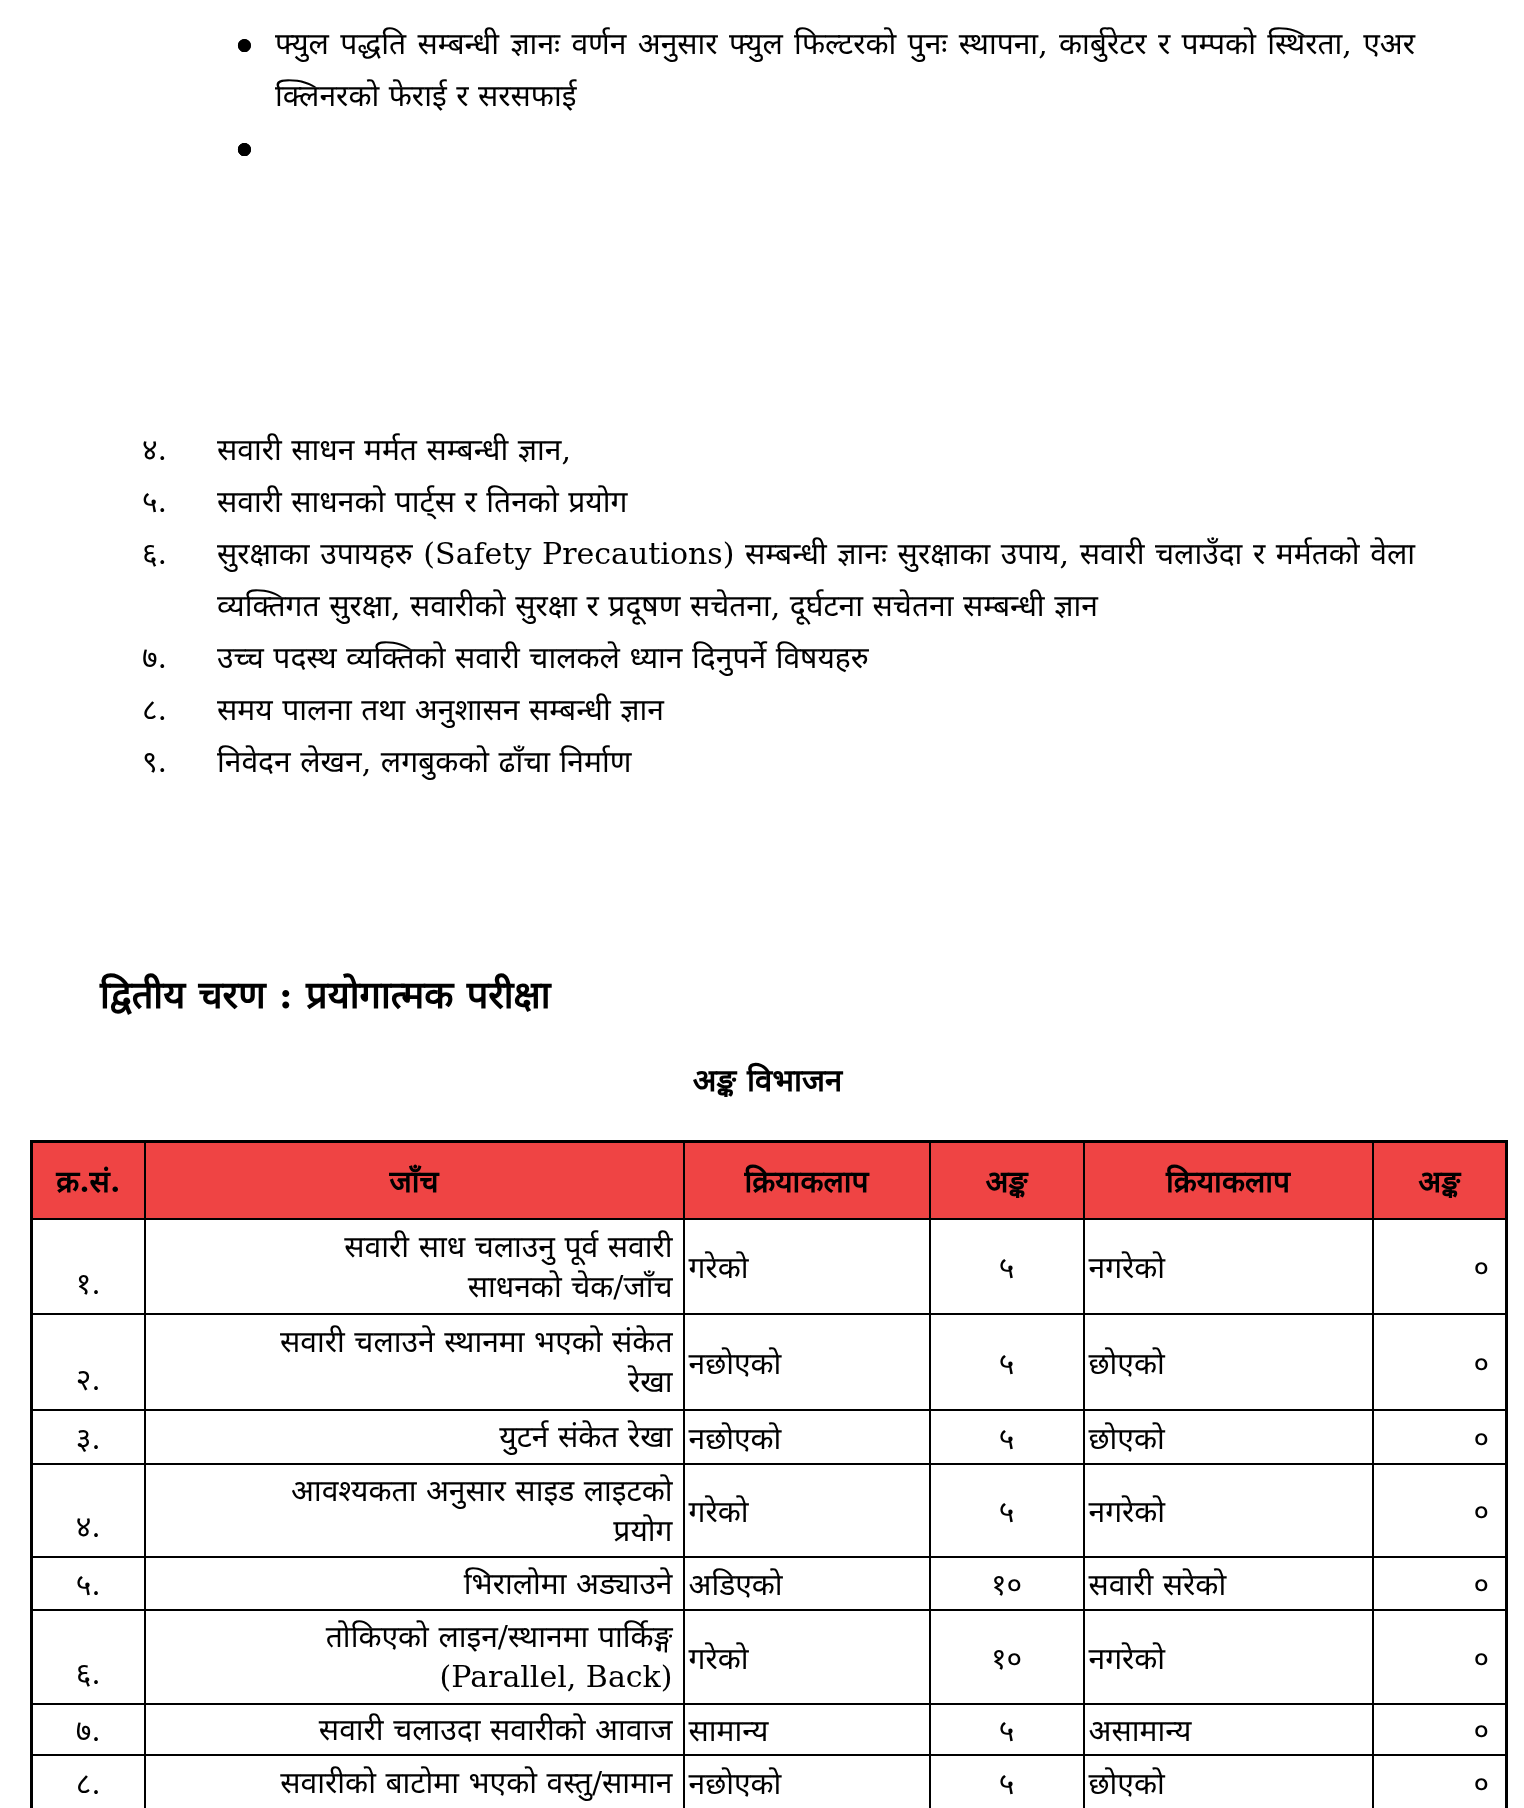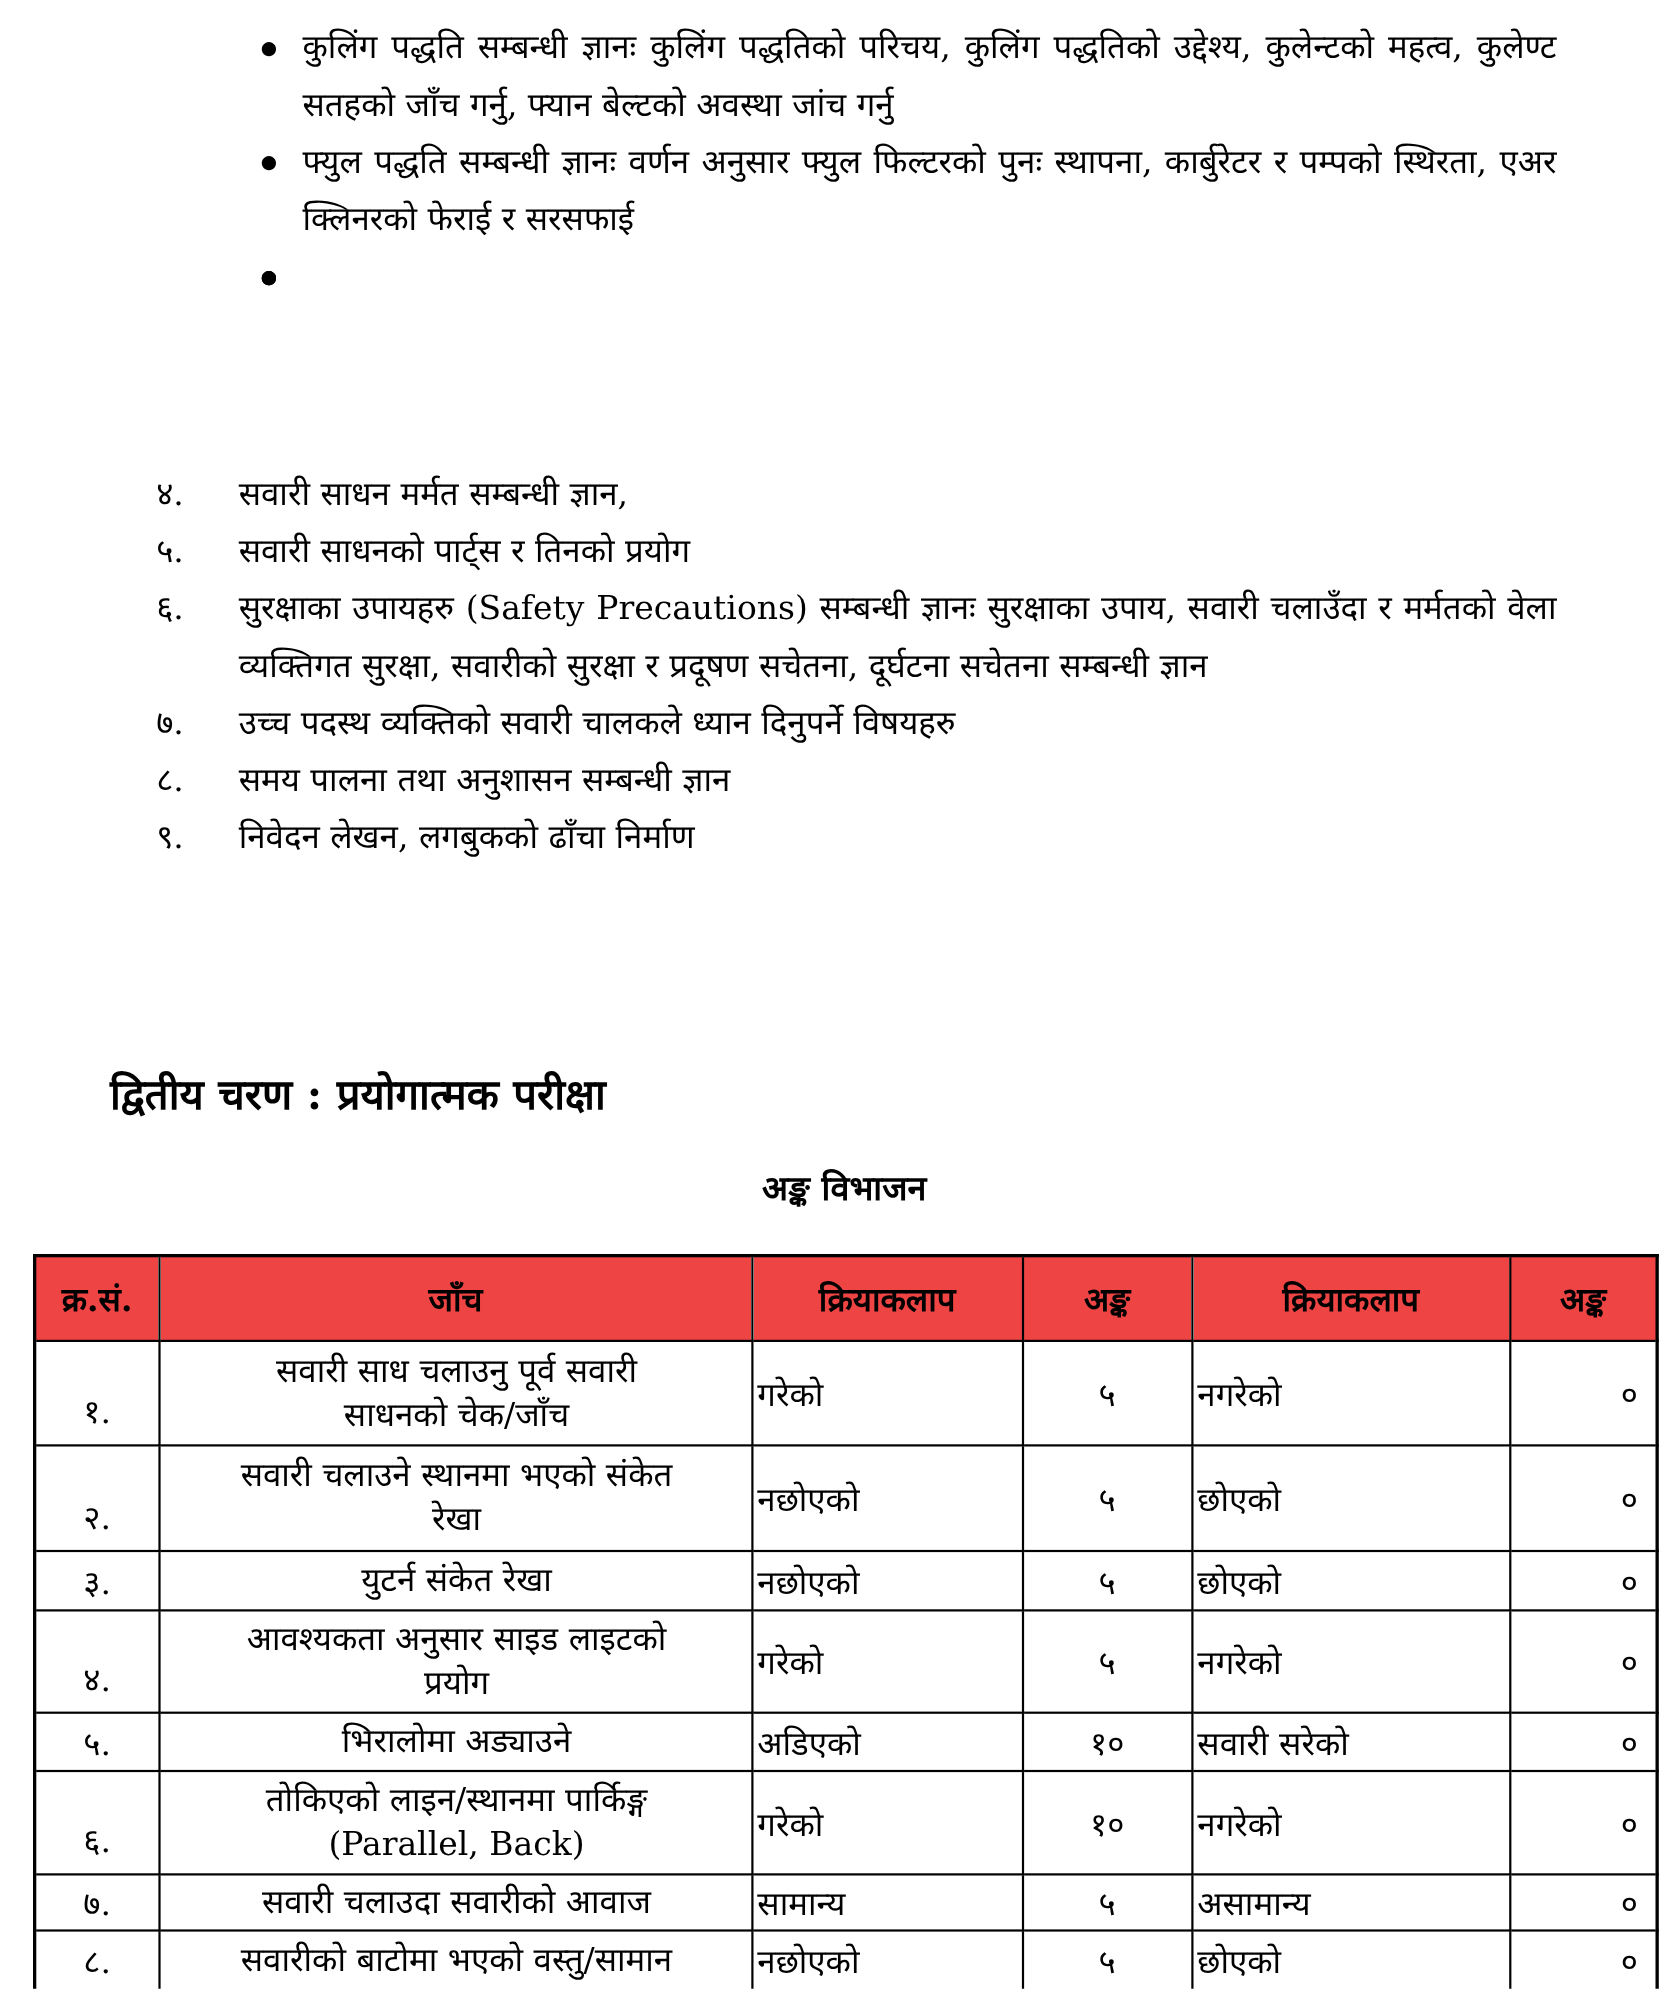--- a/index.html
+++ b/index.html
@@ -48,41 +48,40 @@
   table.marks th, table.marks td {
     border: 2px solid #000; overflow: hidden;
   }
   table.marks th {
     font-size: 30px; font-weight: bold; text-align: center;
     height: 75px; padding: 0 4px;
   }
   table.marks td { font-size: 30px; vertical-align: middle; }
   td.sn    { text-align: center; }
   td.sn.low{ vertical-align: bottom; padding-bottom: 10px; }
-  td.check { text-align: center; padding: 4px 10px 4px 12px; white-space: pre-line; line-height: 40px; }
+  td.check { text-align: right; padding: 4px 10px 4px 12px; white-space: pre-line; line-height: 40px; }
   td.act   { text-align: left; padding-left: 4px; }
   td.m1    { text-align: center; }
   td.m2    { text-align: right; padding-right: 16px; }
 
   tbody tr.r1 { height: 95px; }
   tbody tr.r2 { height: 96px; }
   tbody tr.r3 { height: 54px; }
   tbody tr.r4 { height: 93px; }
   tbody tr.r5 { height: 53px; }
   tbody tr.r6 { height: 94px; }
   tbody tr.r7 { height: 51px; }
   tbody tr.r8 { height: 56px; }
 </style>
 </head>
 <body>
 
 <div class="bullets">
   <div class="bullet-item">
     <span class="dot">●</span>
-    <span>कुलिंग पद्धति सम्बन्धी ज्ञानः कुलिंग पद्धतिको परिचय, कुलिंग पद्धतिको उद्देश्य, कुलेन्टको महत्व, कुलेण्ट सतहको जाँच गर्नु, फ्यान बेल्टको अवस्था जांच गर्नु</span>
   </div>
   <div class="bullet-item">
     <span class="dot">●</span>
     <span>फ्युल पद्धति सम्बन्धी ज्ञानः वर्णन अनुसार फ्युल फिल्टरको पुनः स्थापना, कार्बुरेटर र पम्पको स्थिरता, एअर क्लिनरको फेराई र सरसफाई</span>
   </div>
   <div class="bullet-item">
     <span class="dot">●</span>
   </div>
   <div class="bullet-item">
     <span class="dot">●</span>

